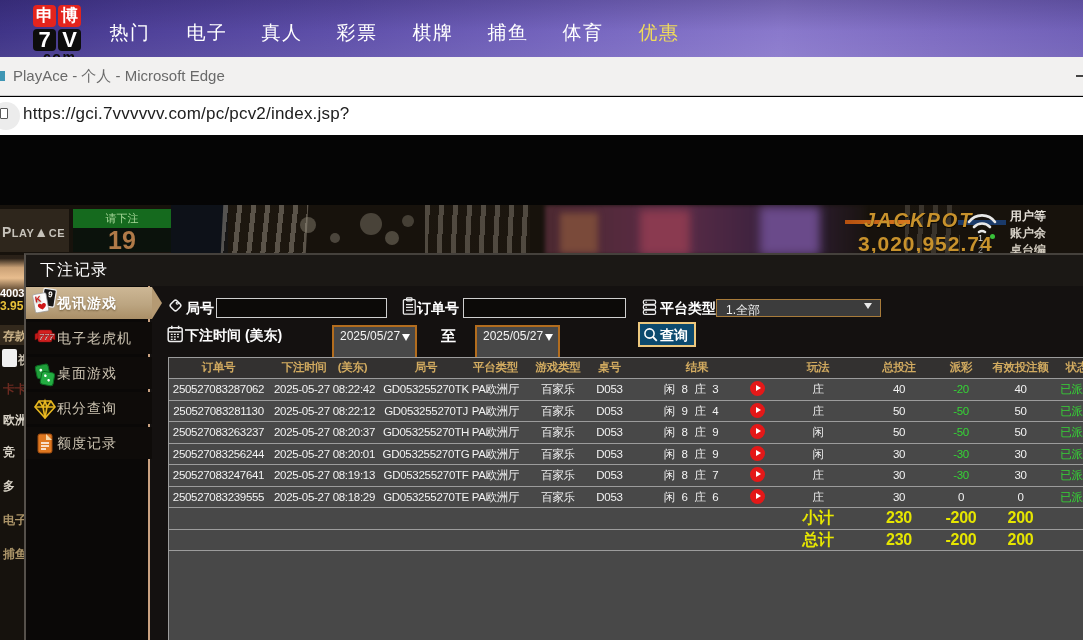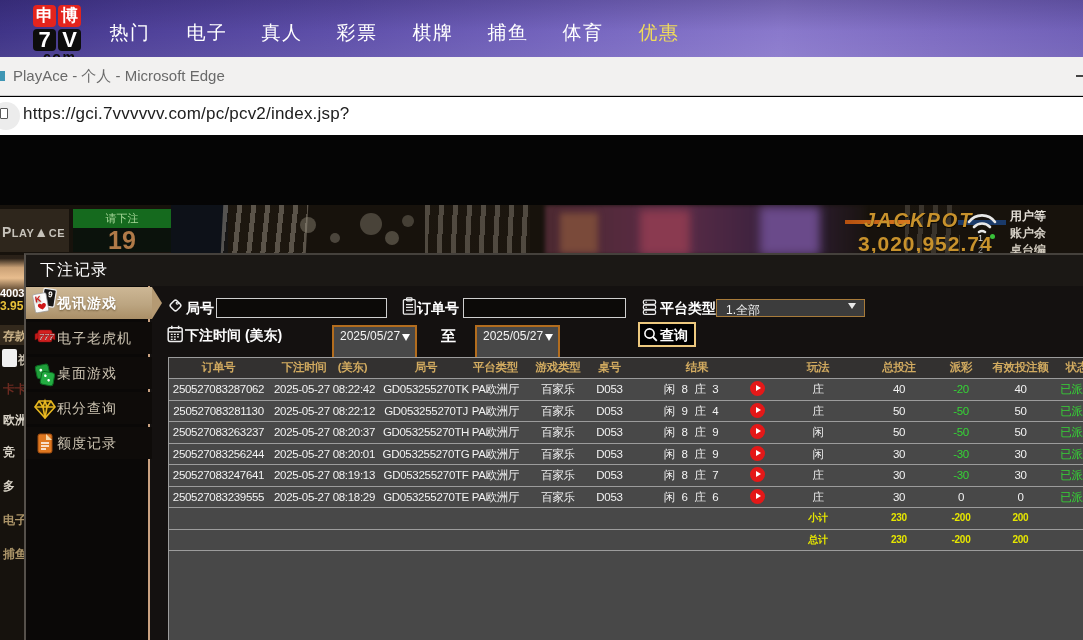--- a/index.html
+++ b/index.html
@@ -43,21 +43,21 @@
 .fico{position:absolute;}
 .datebox{position:absolute;height:38px;background:#484848;border:2px solid #b36d1e;color:#f4f4f4;font-size:12px;line-height:18px;padding-left:6px;}
 
 #tblwrap{position:absolute;left:142px;top:102px;width:915px;height:283px;background:#484848;border-top:1px solid #9c9c9c;border-left:1px solid #9c9c9c;overflow:hidden;}
 table{border-collapse:collapse;table-layout:fixed;width:933px;font-size:11.5px;letter-spacing:-0.3px;}
 td,th{padding:0;text-align:center;white-space:nowrap;overflow:visible;}
 thead th{height:20px;background:#333130;color:#d2ab60;font-weight:bold;border-bottom:1px solid #9c9c9c;}
 tbody td{height:20.5px;line-height:20px;color:#f2f2f2;border-bottom:1px solid #9c9c9c;}
 tbody tr:nth-child(odd) td{height:22px;}
 .grn{color:#35d435;}
-.sum td{color:#e6e600;font-weight:bold;font-size:10px;}
+.sum td{color:#e6e600;font-weight:bold;font-size:16px;}
 .res{position:relative;padding-right:10px !important;letter-spacing:1.6px;}
 .res .ply{position:absolute;left:127px;top:2.5px;width:15px;height:15px;border-radius:50%;background:#e41818;}
 .res .ply:after{content:"";position:absolute;left:5.5px;top:4px;border-left:5px solid #fff;border-top:3.5px solid transparent;border-bottom:3.5px solid transparent;}
 </style></head>
 <body>
 <div id="stage">
   <div id="nav">
       <div class="sh"></div>
     <div class="lgsq lgred" style="left:33px;top:5px;">申</div>
     <div class="lgsq lgred" style="left:58px;top:5px;">博</div>
@@ -223,37 +223,37 @@
       <div class="finput" style="left:437px;top:43px;width:163px;"></div>
       <svg class="fico" style="left:616px;top:44px;" width="17" height="17" viewBox="0 0 17 17">
           <g fill="none" stroke="#ededed" stroke-width="1.25">
             <rect x="1.4" y="1.2" width="12.2" height="4.1" rx="1.6"></rect>
             <rect x="1.4" y="6.2" width="12.2" height="4.1" rx="1.6"></rect>
             <rect x="1.4" y="11.2" width="12.2" height="4.1" rx="1.6"></rect>
             <path d="M3.4 3.2 h1.6 M3.4 8.2 h1.6 M3.4 13.2 h1.6" stroke-width="1.1"></path>
           </g>
         </svg>
       <div class="flabel" style="left:634px;top:45px;">平台类型</div>
-      <div class="abs" style="left:690px;top:44px;width:149px;height:18px;background:#3c3c3c;border:1px solid #a87b3a;">
+      <div class="abs" style="left:690px;top:44px;width:165px;height:18px;background:#3c3c3c;border:1px solid #a87b3a;">
         <span style="position:absolute;left:9px;top:1.5px;color:#f2f2f2;font-size:12px;">1.全部</span>
         <span style="position:absolute;right:8px;top:3px;width:0;height:0;border-top:6px solid #e8e8e8;border-left:4.5px solid transparent;border-right:4.5px solid transparent;"></span>
       </div>
       <svg class="fico" style="left:141px;top:70px;" width="17" height="18" viewBox="0 0 17 18">
           <g fill="none" stroke="#ededed">
             <rect x="1.2" y="2.8" width="14" height="13.6" rx="1.8" stroke-width="1.5"></rect>
             <path d="M4.8 0.7 v3.2 M11.6 0.7 v3.2" stroke-width="1.5"></path>
             <path d="M1.5 6.8 h13.4" stroke-width="1.3"></path>
             <path d="M3.8 9.4 h1.9 M6.9 9.4 h1.9 M10 9.4 h1.9 M3.8 11.9 h1.9 M6.9 11.9 h1.9 M10 11.9 h1.9 M3.8 14.4 h1.9 M6.9 14.4 h1.9" stroke-width="1.1"></path>
           </g>
         </svg>
       <div class="flabel" style="left:159px;top:72px;">下注时间 (美东)</div>
       <div class="datebox" style="left:306px;top:70px;width:85px;">2025/05/27<span style="position:absolute;right:5px;top:7px;width:0;height:0;border-top:7px solid #fff;border-left:4.5px solid transparent;border-right:4.5px solid transparent;"></span></div>
       <div class="flabel" style="left:415px;top:72px;font-size:15px;">至</div>
       <div class="datebox" style="left:449px;top:70px;width:85px;">2025/05/27<span style="position:absolute;right:5px;top:7px;width:0;height:0;border-top:7px solid #fff;border-left:4.5px solid transparent;border-right:4.5px solid transparent;"></span></div>
-      <div class="abs" style="left:612px;top:67px;width:58px;height:25px;background:#000000;border:2px solid #ecc87e;">
+      <div class="abs" style="left:612px;top:67px;width:58px;height:25px;background:#0c4a6e;border:2px solid #ecc87e;">
         <svg style="position:absolute;left:3px;top:3px;" width="16" height="16" viewBox="0 0 16 16">
             <circle cx="6.5" cy="6.5" r="4.6" fill="none" stroke="#fff" stroke-width="1.6"></circle>
             <path d="M10 10 L13.8 13.8" stroke="#fff" stroke-width="1.8"></path>
           </svg>
         <span style="position:absolute;left:20px;top:2.5px;color:#fff;font-size:14px;font-weight:bold;">查询</span>
       </div>
       <div id="tblwrap">
         <table>
           <colgroup>
               <col style="width:99px">

